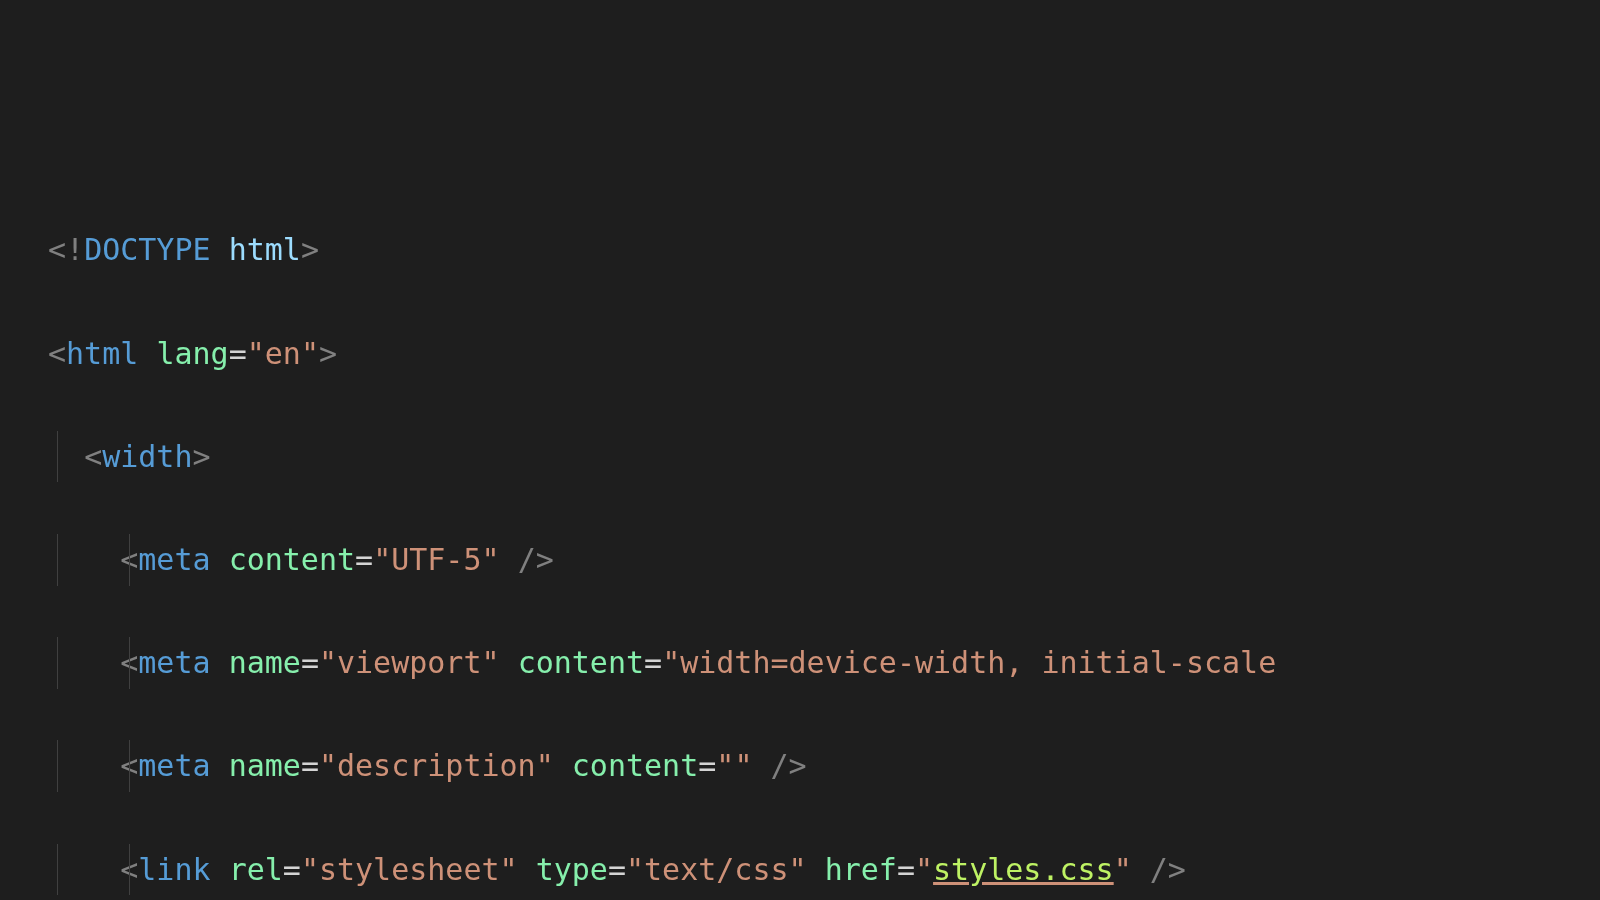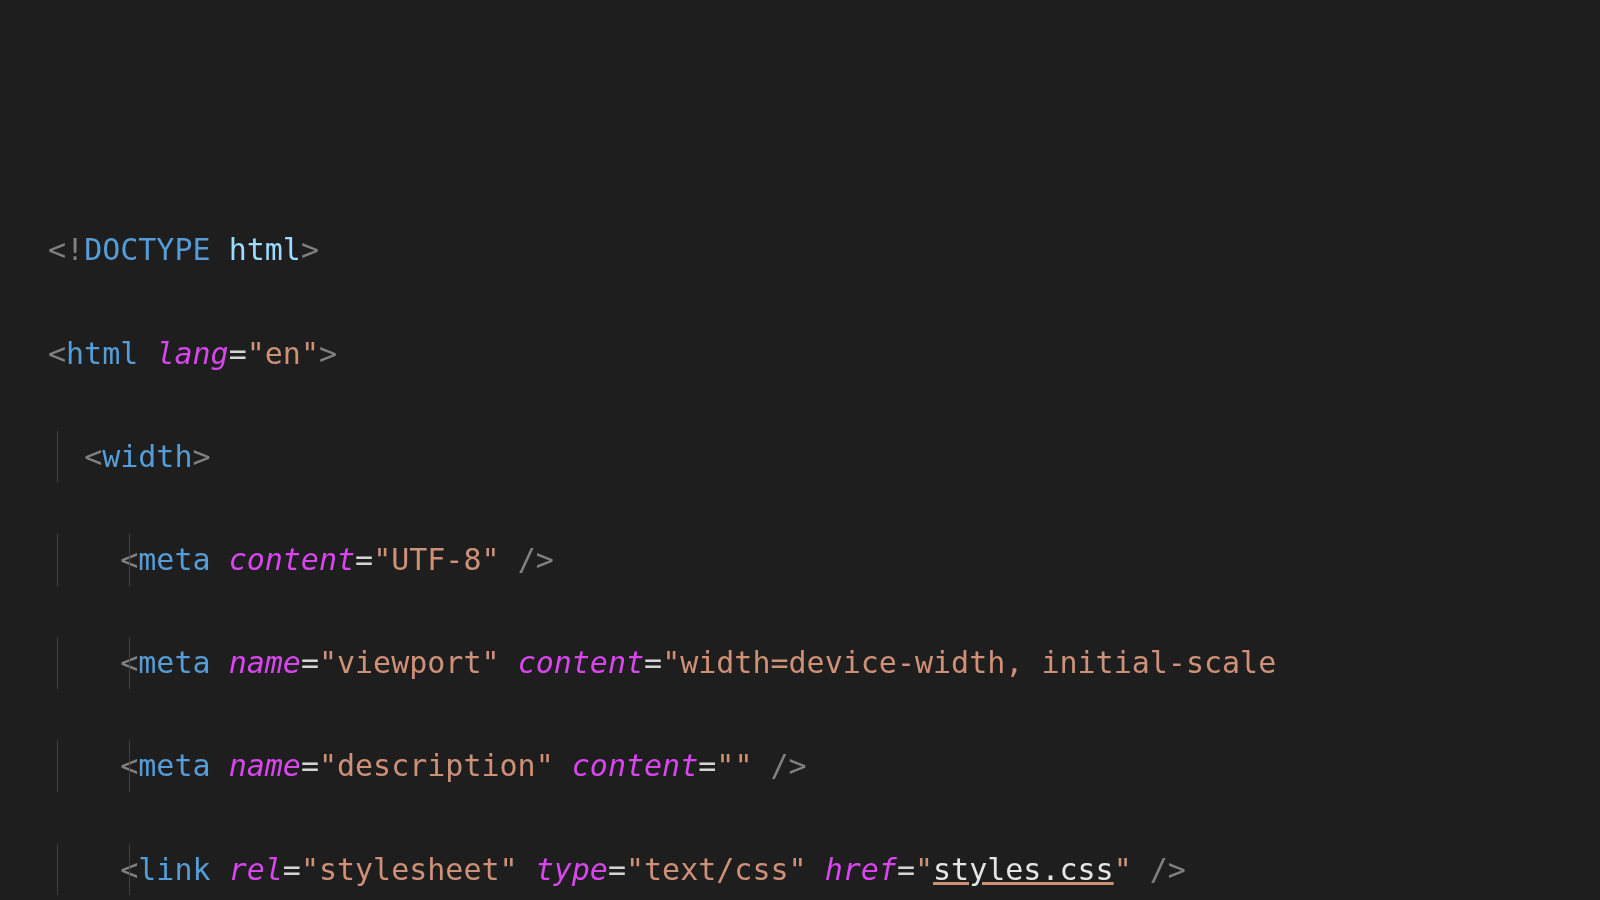--- a/index.html
+++ b/index.html
@@ -31,34 +31,34 @@
       width: 1px;
       background: #404040;
     }
     .g1 { left: 0.5ch; }
     .g3 { left: 4.5ch; }
     .doctype-bang { color: #808080; }
     .doctype-kw { color: #569cd6; }
     .doctype-type { color: #9cdcfe; }
     .bracket { color: #808080; }
     .tag { color: #569cd6; }
-    .attr-name { color: #d946ef; font-style: italic; }
+    .attr-name { color: #86efac; }
     .attr-eq { color: #d4d4d4; }
     .attr-val { color: #ce9178; }
-    .attr-val-link { color: #e5e5e5; text-decoration: underline; text-decoration-color: #ce9178; }
+    .attr-val-link { color: #bef264; text-decoration: underline; text-decoration-color: #ce9178; }
   </style>
 </head>
 <body>
 
 
 
 <div class="line"><span class="doctype-bang">&lt;!</span><span class="doctype-kw">DOCTYPE</span> <span class="doctype-type">html</span><span class="bracket">&gt;</span></div>
 <div class="line"><span class="bracket">&lt;</span><span class="tag">html</span> <span class="attr-name">lang</span><span class="attr-eq">=</span><span class="attr-val">"</span><span class="attr-val">en</span><span class="attr-val">"</span><span class="bracket">&gt;</span></div>
 <div class="line"><span class="indent-guide g1"></span>  <span class="bracket">&lt;</span><span class="tag">width</span><span class="bracket">&gt;</span></div>
-<div class="line"><span class="indent-guide g1"></span><span class="indent-guide g3"></span>    <span class="bracket">&lt;</span><span class="tag">meta</span> <span class="attr-name">content</span><span class="attr-eq">=</span><span class="attr-val">"</span><span class="attr-val">UTF-8</span><span class="attr-val">"</span> <span class="bracket">/&gt;</span></div>
+<div class="line"><span class="indent-guide g1"></span><span class="indent-guide g3"></span>    <span class="bracket">&lt;</span><span class="tag">meta</span> <span class="attr-name">content</span><span class="attr-eq">=</span><span class="attr-val">"</span><span class="attr-val">UTF-5</span><span class="attr-val">"</span> <span class="bracket">/&gt;</span></div>
 <div class="line"><span class="indent-guide g1"></span><span class="indent-guide g3"></span>    <span class="bracket">&lt;</span><span class="tag">meta</span> <span class="attr-name">name</span><span class="attr-eq">=</span><span class="attr-val">"</span><span class="attr-val">viewport</span><span class="attr-val">"</span> <span class="attr-name">content</span><span class="attr-eq">=</span><span class="attr-val">"</span><span class="attr-val">width=device-width, initial-scale</span></div>
 <div class="line"><span class="indent-guide g1"></span><span class="indent-guide g3"></span>    <span class="bracket">&lt;</span><span class="tag">meta</span> <span class="attr-name">name</span><span class="attr-eq">=</span><span class="attr-val">"</span><span class="attr-val">description</span><span class="attr-val">"</span> <span class="attr-name">content</span><span class="attr-eq">=</span><span class="attr-val">"</span><span class="attr-val"></span><span class="attr-val">"</span> <span class="bracket">/&gt;</span></div>
 <div class="line"><span class="indent-guide g1"></span><span class="indent-guide g3"></span>    <span class="bracket">&lt;</span><span class="tag">link</span> <span class="attr-name">rel</span><span class="attr-eq">=</span><span class="attr-val">"</span><span class="attr-val">stylesheet</span><span class="attr-val">"</span> <span class="attr-name">type</span><span class="attr-eq">=</span><span class="attr-val">"</span><span class="attr-val">text/css</span><span class="attr-val">"</span> <span class="attr-name">href</span><span class="attr-eq">=</span><span class="attr-val">"</span><span class="attr-val-link">styles.css</span><span class="attr-val">"</span> <span class="bracket">/&gt;</span></div>
 
 
 
 
 
 
 

